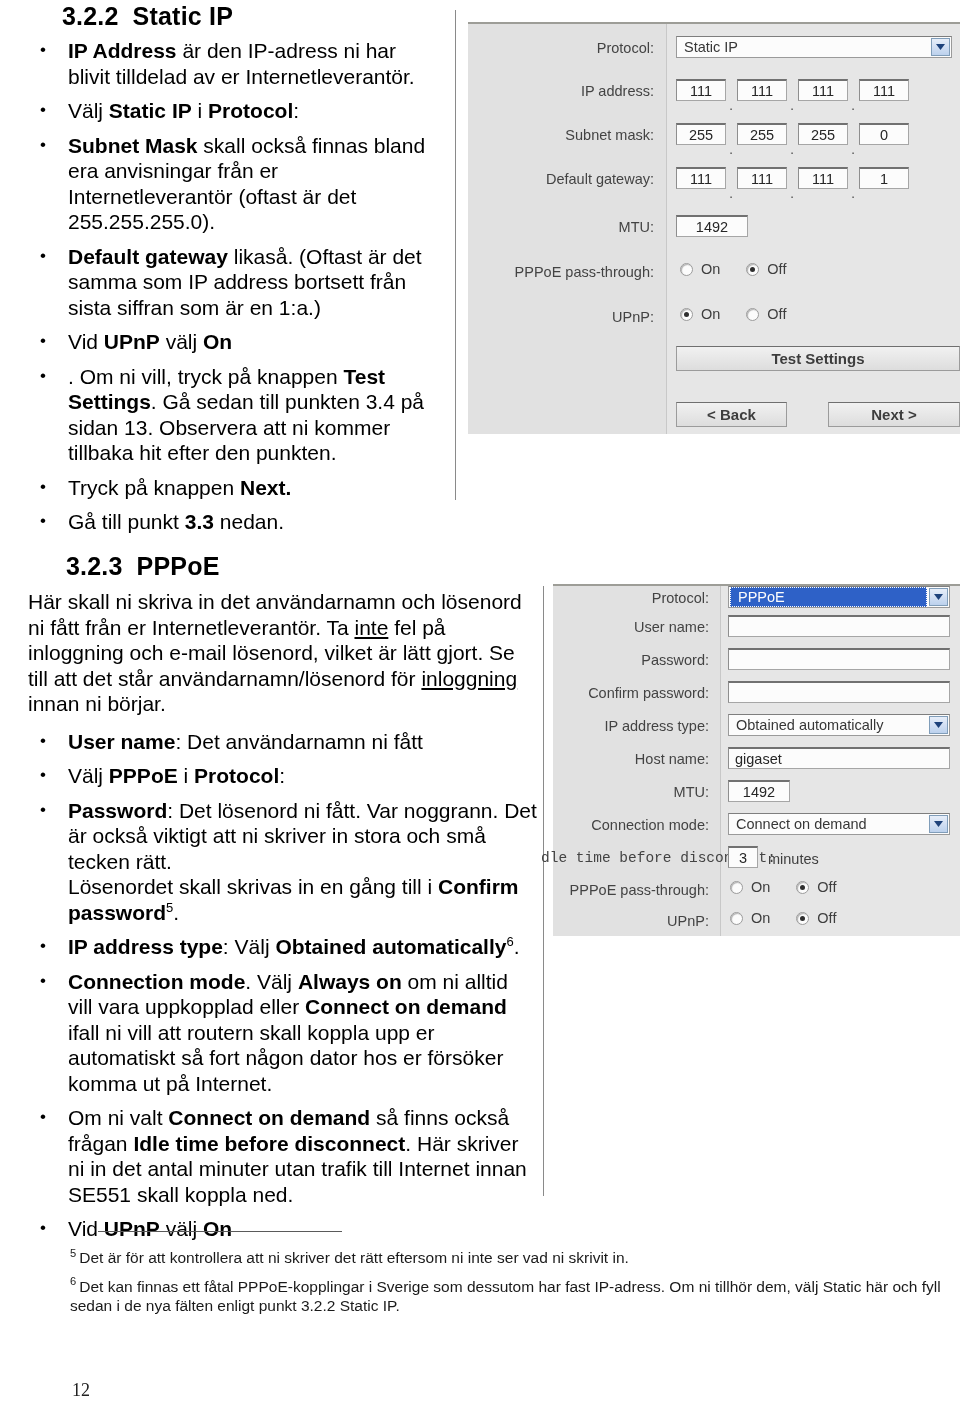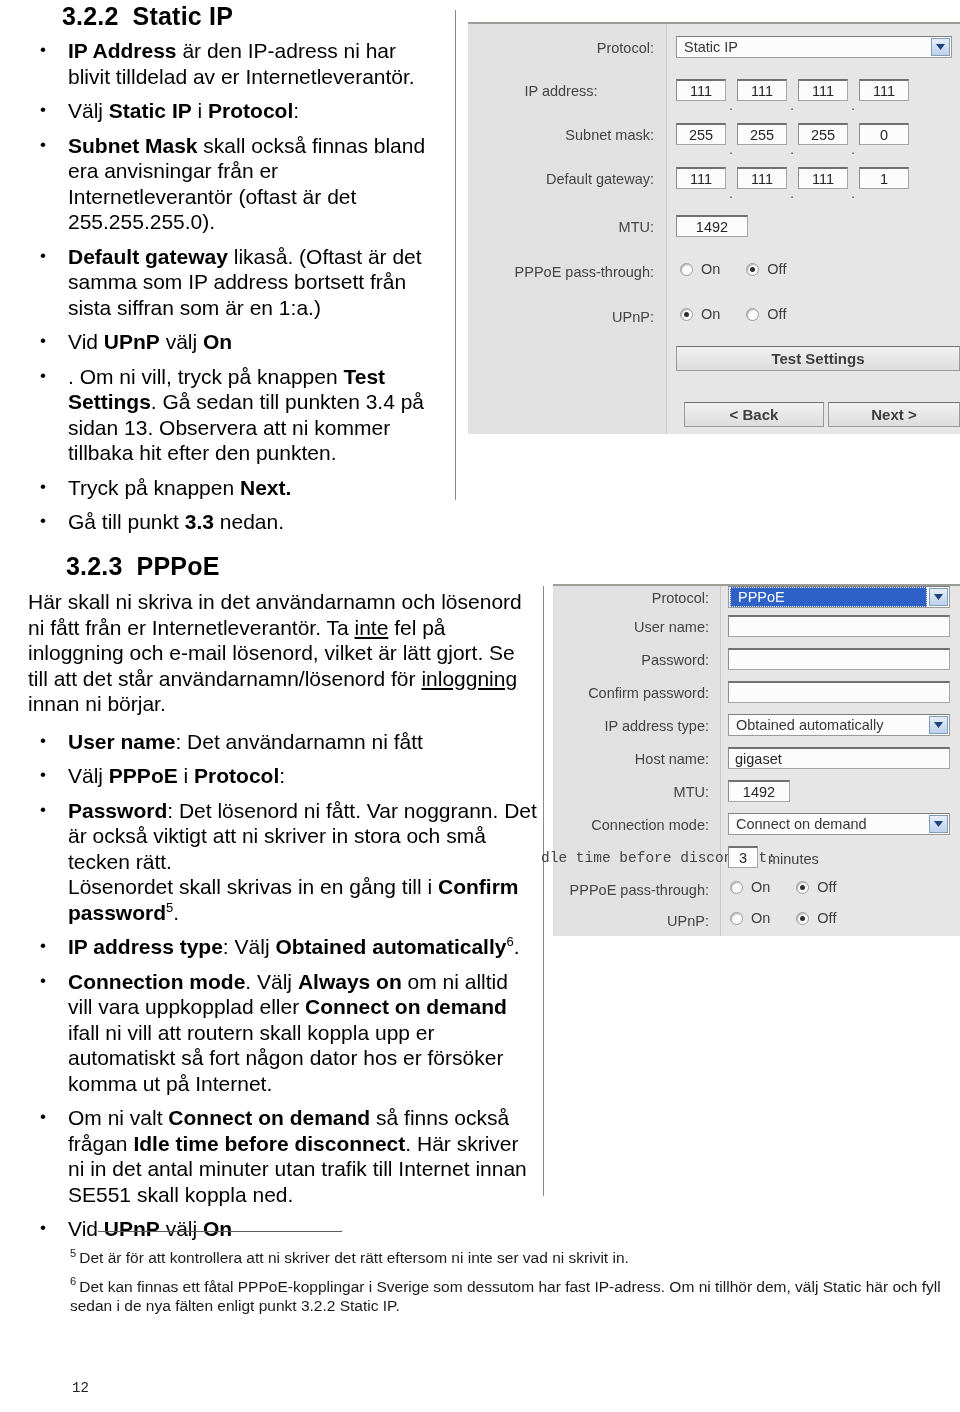--- a/index.html
+++ b/index.html
@@ -111,22 +111,22 @@
     line-height: 19.5px;
     margin-bottom: 9px;
     color: #1a1a1a;
   }
   .footnote sup { font-size: 0.72em; margin-right: 3px; }
 
   #page-number {
     position: absolute;
     left: 72px;
     top: 1380px;
-    font-family: Liberation Mono, monospace;
-    font-size: 14px;
+    font-family: Liberation Serif, serif;
+    font-size: 18px;
     color: #222;
     text-align: right;
   }
 
   
   .shot {
     position: absolute;
     background: #e8e8e8;
     border-top: 2px solid #9d9d96;
     font-family: "Liberation Sans", sans-serif;
@@ -292,21 +292,21 @@
     <div class="flabel" style="left:0; top:16px; width:186px;">Protocol:</div>
     <div class="combo" style="left:208px; top:12px; width:276px;">
       <span class="cval">Static IP</span>
       <span class="arrow">
         <svg width="9" height="6" viewBox="0 0 9 6">
             <path d="M0 0 L4.5 6 L9 0 Z" fill="#1a3f7a"></path>
           </svg>
       </span>
     </div>
 
-    <div class="flabel" style="left:0; top:59px; width:186px;text-align:center;">IP address:</div>
+    <div class="flabel" style="left:0; top:59px; width:186px;">IP address:</div>
     <div class="tbox ctr" style="left:208px; top:55px; width:50px;">111</div>
     <span class="dot" style="left:261px; top:73px;">.</span>
     <div class="tbox ctr" style="left:269px; top:55px; width:50px;">111</div>
     <span class="dot" style="left:322px; top:73px;">.</span>
     <div class="tbox ctr" style="left:330px; top:55px; width:50px;">111</div>
     <span class="dot" style="left:383px; top:73px;">.</span>
     <div class="tbox ctr" style="left:391px; top:55px; width:50px;">111</div>
 
     <div class="flabel" style="left:0; top:103px; width:186px;">Subnet mask:</div>
     <div class="tbox ctr" style="left:208px; top:99px; width:50px;">255</div>
@@ -348,21 +348,21 @@
         <span>On</span>
       </span>
       <span class="radio">
         <span class="knob"></span>
         <span>Off</span>
       </span>
     </div>
 
     <div class="btn" style="left:208px; top:322px; width:284px;">Test Settings</div>
 
-    <div class="btn" style="left:216px; top:378px; width:140px;">&lt; Back</div>
+    <div class="btn" style="left:208px; top:378px; width:111px;">&lt; Back</div>
     <div class="btn" style="left:360px; top:378px; width:132px;">Next &gt;</div>
   </div>
 
   <div id="sec-323-block">
     <div class="h3">
       <span class="num">3.2.3</span><span>PPPoE</span>
     </div>
     <p id="sec-323-intro">Här skall ni skriva in det användarnamn och lösenord ni fått från er Internetleverantör. Ta <u>inte</u> fel på inloggning och e-mail lösenord, vilket är lätt gjort. Se till att det står användarnamn/lösenord för <u>inloggning</u> innan ni börjar.</p>
     <ul class="bullets">
       <li><b>User name</b>: Det användarnamn ni fått</li>

